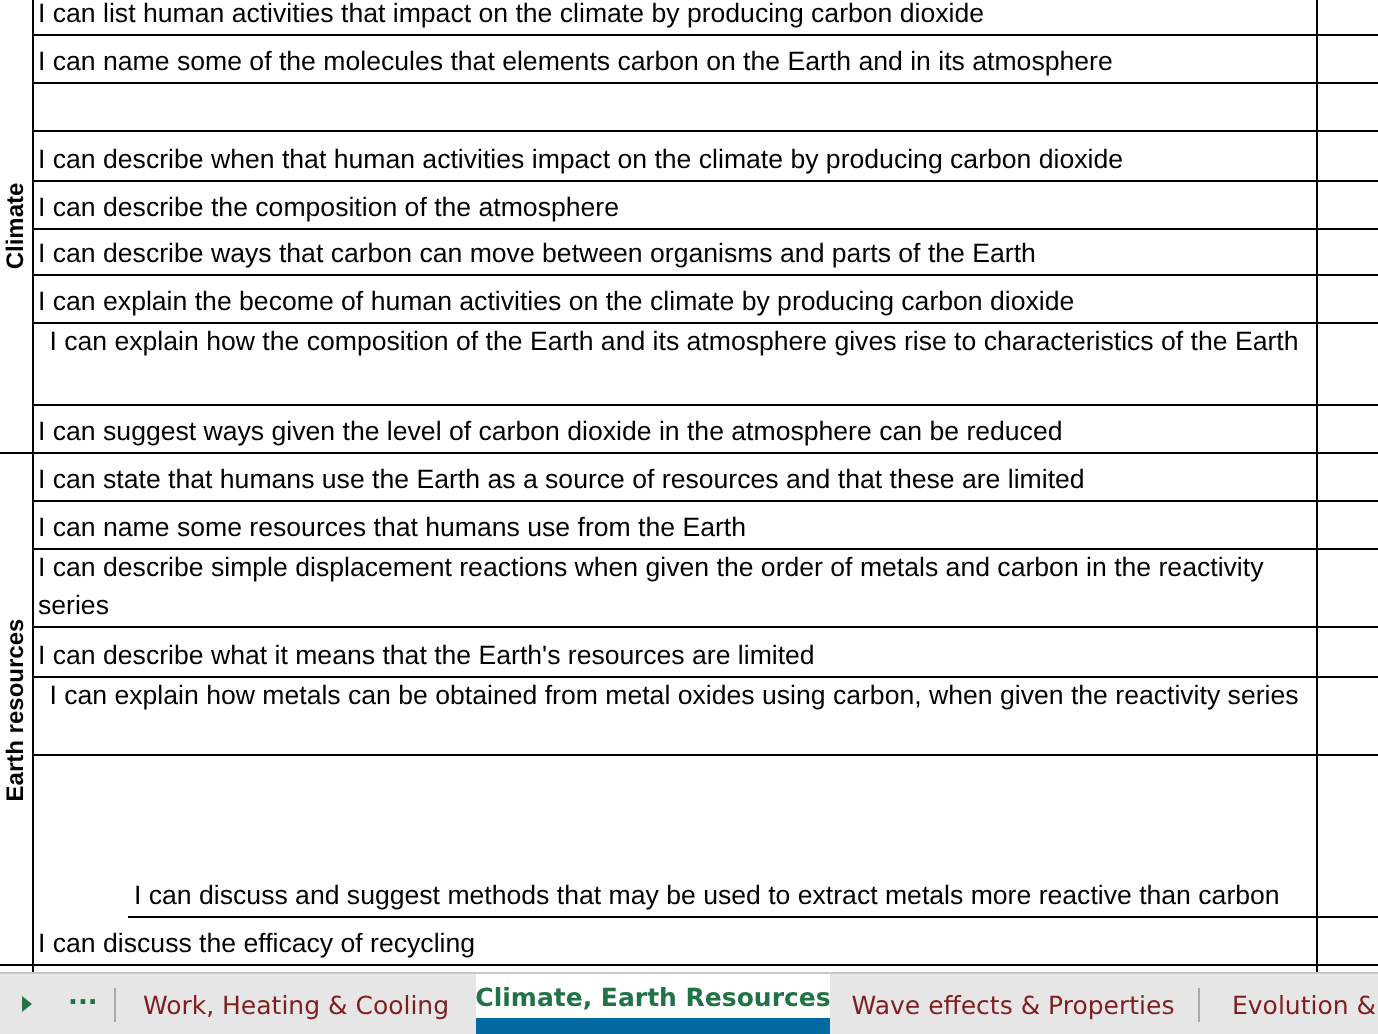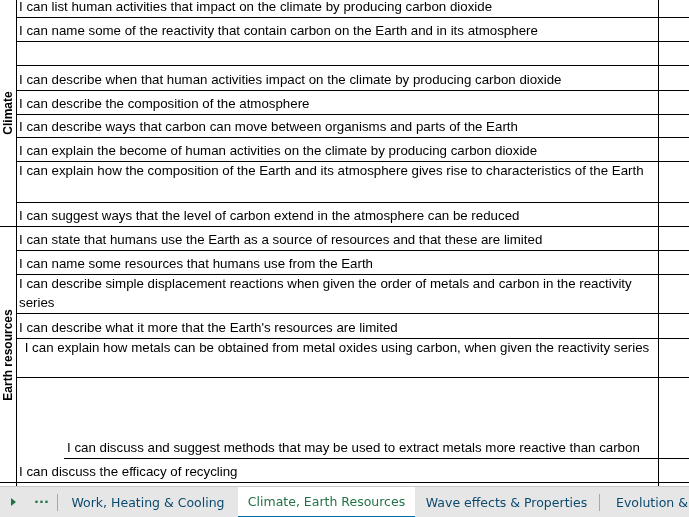--- a/index.html
+++ b/index.html
@@ -6,22 +6,22 @@
     body { width:689px; height:517px; overflow:hidden; background:#ffffff; position:relative; font-family:"Liberation Sans", sans-serif; }
     .sheet { position:absolute; left:0; top:0; width:689px; height:486px; overflow:hidden; background:#fff; }
     .vline { position:absolute; top:0; width:1px; background:#000; }
     .group-label { position:absolute; left:0; width:16px; display:flex; align-items:center; justify-content:center; }
     .group-label span { transform:rotate(-90deg); white-space:nowrap; font-weight:bold; font-size:12px; color:#000; font-family:"Liberation Sans", sans-serif; }
     .group-sep { position:absolute; left:0; width:16px; height:1px; background:#000; }
     .row { position:absolute; left:16px; width:673px; border-bottom:1px solid #000; box-sizing:border-box; }
     .row .stmt { position:absolute; left:3px; width:636px; bottom:1px; font-size:13.3px; line-height:19px; color:#000; }
     .row .lvl { position:absolute; left:643px; width:45px; top:0; bottom:0; display:flex; align-items:center; justify-content:flex-end; padding-right:0px; font-weight:bold; font-size:13px; color:#000; }
     .tabbar { position:absolute; left:0; top:486px; width:689px; height:31px; background:#e6e6e6; border-top:1px solid #c8c8c8; box-sizing:border-box; font-family:"DejaVu Sans", sans-serif; }
-    .tab { position:absolute; top:0; height:30px; display:flex; align-items:center; justify-content:center; font-size:12.5px; color:#0c4a6e; white-space:nowrap; }
-    .tab.active { background:#fff; color:#217346; font-weight:normal; border-bottom:1px solid #0369a1; box-sizing:border-box; height:30px; }
+    .tab { position:absolute; top:0; height:30px; display:flex; align-items:center; justify-content:center; font-size:12.5px; color:#7f1d1d; white-space:nowrap; }
+    .tab.active { background:#fff; color:#217346; font-weight:bold; border-bottom:8px solid #0369a1; box-sizing:border-box; height:30px; }
     .tab-sep { position:absolute; top:7px; width:1px; height:17px; background:#a8a8a8; }
     .nav-arrow { position:absolute; left:11px; top:11px; width:0; height:0; border-top:4px solid transparent; border-bottom:4px solid transparent; border-left:5px solid #217346; }
     .nav-ellipsis { position:absolute; left:34px; top:4px; font-size:13px; color:#217346; font-weight:bold; }
   </style>
 </head>
 <body>
 
 <div class="sheet">
 
   <div class="vline" style="left:16px;height:486px;"></div>
@@ -34,21 +34,21 @@
   <div class="group-label" style="top:227px;height:255px;">
     <span>Earth resources</span>
   </div>
   <div class="group-sep" style="top:482px;"></div>
 
   <div class="row" style="top:-6px;height:24px;">
     <div class="stmt">I can list human activities that impact on the climate by producing carbon dioxide</div>
     <div class="lvl">2</div>
   </div>
   <div class="row" style="top:18px;height:24px;">
-    <div class="stmt">I can name some of the reactivity that contain carbon on the Earth and in its atmosphere</div>
+    <div class="stmt">I can name some of the molecules that elements carbon on the Earth and in its atmosphere</div>
     <div class="lvl">2</div>
   </div>
   <div class="row" style="top:42px;height:24px;">
     <div class="lvl">2</div>
   </div>
   <div class="row" style="top:66px;height:25px;">
     <div class="stmt">I can describe when that human activities impact on the climate by producing carbon dioxide</div>
     <div class="lvl">4</div>
   </div>
   <div class="row" style="top:91px;height:24px;">
@@ -57,41 +57,41 @@
   </div>
   <div class="row" style="top:115px;height:23px;">
     <div class="stmt">I can describe ways that carbon can move between organisms and parts of the Earth</div>
     <div class="lvl">4</div>
   </div>
   <div class="row" style="top:138px;height:24px;">
     <div class="stmt">I can explain the become of human activities on the climate by producing carbon dioxide</div>
     <div class="lvl">5</div>
   </div>
   <div class="row" style="top:162px;height:41px;">
-    <div class="stmt" style="bottom:auto;top:0;line-height:18.5px;">I can explain how the composition of the Earth and its atmosphere gives rise to characteristics of the Earth</div>
+    <div class="stmt" style="bottom:auto;top:0;line-height:18.5px;text-align:center;">I can explain how the composition of the Earth and its atmosphere gives rise to characteristics of the Earth</div>
     <div class="lvl">6</div>
   </div>
   <div class="row" style="top:203px;height:24px;">
-    <div class="stmt">I can suggest ways that the level of carbon extend in the atmosphere can be reduced</div>
+    <div class="stmt">I can suggest ways given the level of carbon dioxide in the atmosphere can be reduced</div>
     <div class="lvl" style="align-items:flex-start;padding-top:2px;">6</div>
   </div>
   <div class="row" style="top:227px;height:24px;">
     <div class="stmt">I can state that humans use the Earth as a source of resources and that these are limited</div>
     <div class="lvl">1</div>
   </div>
   <div class="row" style="top:251px;height:24px;">
     <div class="stmt">I can name some resources that humans use from the Earth</div>
     <div class="lvl">2</div>
   </div>
   <div class="row" style="top:275px;height:39px;padding-left:48px;">
     <div class="stmt" style="bottom:auto;top:-1px;">I can describe simple displacement reactions when given the order of metals and carbon in the reactivity series</div>
     <div class="lvl">3</div>
   </div>
   <div class="row" style="top:314px;height:25px;">
-    <div class="stmt">I can describe what it more that the Earth's resources are limited</div>
+    <div class="stmt">I can describe what it means that the Earth's resources are limited</div>
     <div class="lvl">3</div>
   </div>
   <div class="row" style="top:339px;height:39px;text-align:center;">
     <div class="stmt" style="bottom:auto;top:-1px;">I can explain how metals can be obtained from metal oxides using carbon, when given the reactivity series</div>
     <div class="lvl">5</div>
   </div>
   <div class="row" style="top:418px;height:41px;margin-left:48px;">
     <div class="stmt">I can discuss and suggest methods that may be used to extract metals more reactive than carbon</div>
     <div class="lvl">8</div>
   </div>

